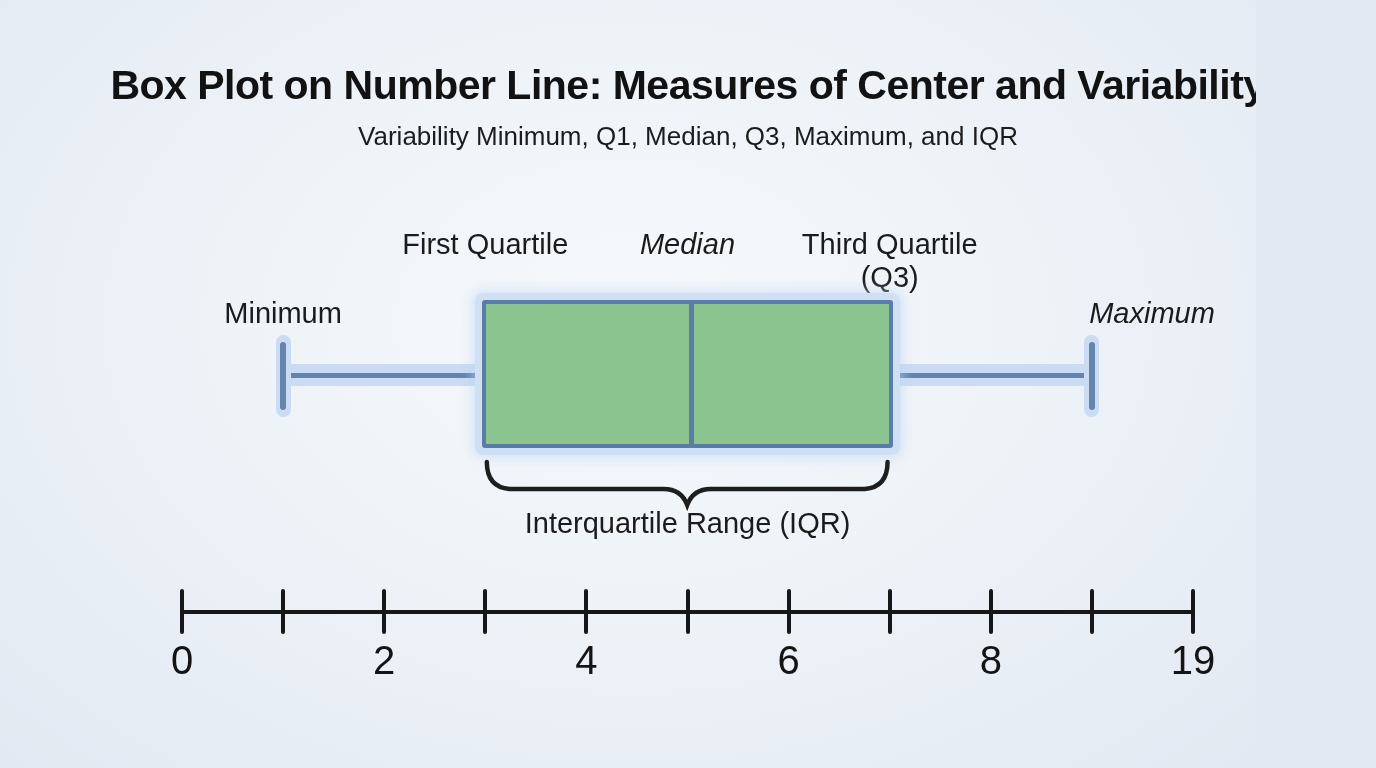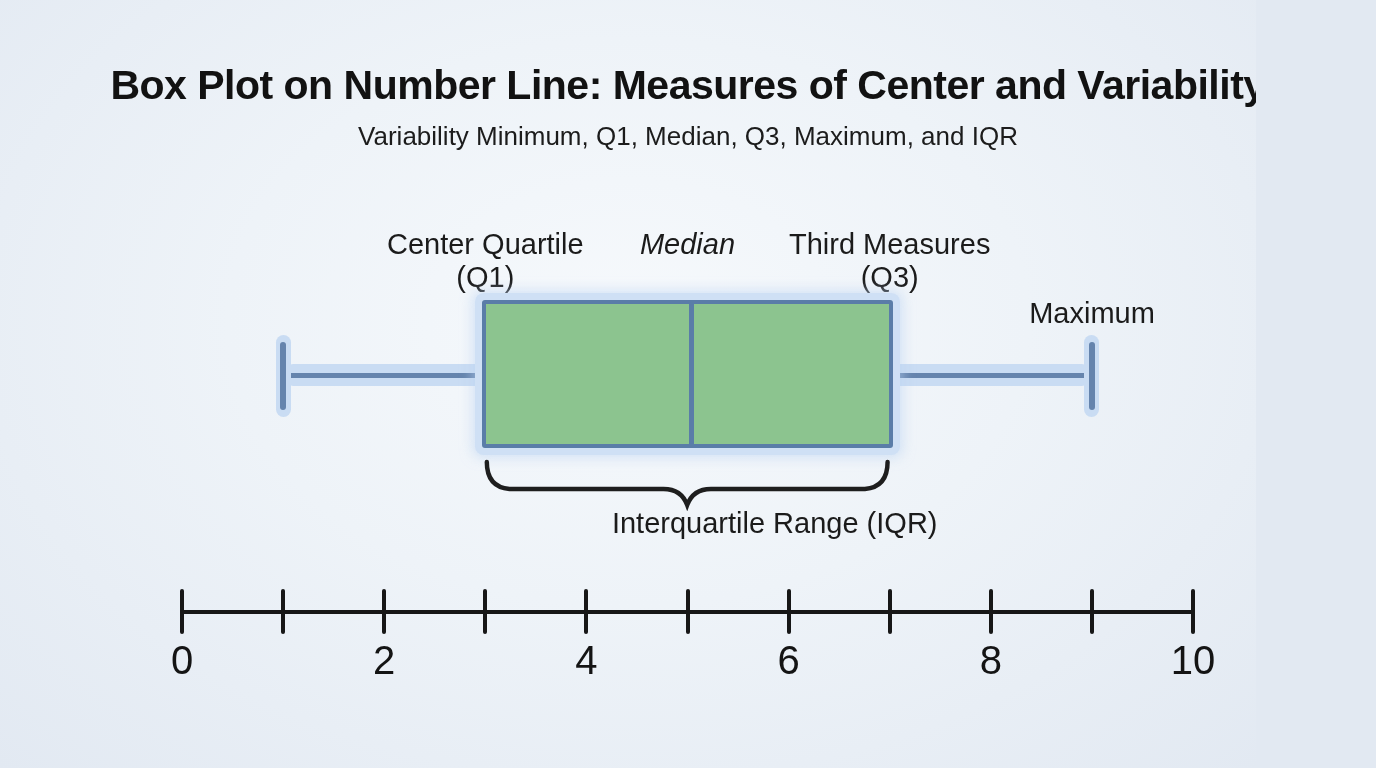--- a/index.html
+++ b/index.html
@@ -61,31 +61,31 @@
 </style>
 </head>
 <body>
 
 <div id="stage">
 
   <div class="abs page-title">Box Plot on Number Line: Measures of Center and Variability</div>
   <div class="abs page-subtitle">Variability Minimum, Q1, Median, Q3, Maximum, and IQR</div>
 
   <div class="abs plot-label quartile-label" id="lbl-q1" style="left: 485.3px;">
-    <div>Center Quartile</div>
-    <div>(Q1)</div>
+    <div>First Quartile</div>
   </div>
   <div class="abs plot-label quartile-label" id="lbl-median" style="left: 687.5px; font-style: italic;">
     <div>Median</div>
   </div>
   <div class="abs plot-label quartile-label" id="lbl-q3" style="left: 889.7px;">
-    <div>Third Measures</div>
+    <div>Third Quartile</div>
     <div>(Q3)</div>
   </div>
-  <div class="abs plot-label extreme-label" id="lbl-max" style="left: 1092px;">Maximum</div>
+  <div class="abs plot-label extreme-label" id="lbl-min" style="left: 283.1px;">Minimum</div>
+  <div class="abs plot-label extreme-label" id="lbl-max" style="left: 1152px; font-style: italic;">Maximum</div>
 
   <div class="abs whisker-band" id="whisker-left" style="left: 283.1px; width: 202.2px;">
     <div class="whisker-line"></div>
   </div>
   <div class="abs whisker-band" id="whisker-right" style="left: 889.7px; width: 202.2px;">
     <div class="whisker-line"></div>
   </div>
   <div class="abs whisker-cap" id="cap-min" style="left: 283.1px;">
     <div class="whisker-cap-bar"></div>
   </div>
@@ -95,36 +95,36 @@
 
   <div class="abs iqr-box" id="iqr-box" style="left: 482.3px; width: 410.4px;">
     <div class="median-line" id="median-line" style="left: 202.7px;"></div>
   </div>
 
   <div class="abs brace-wrap" id="brace" style="left: 472.3px; width: 430.4px;">
     <svg viewBox="0 0 436 55" preserveAspectRatio="none">
       <path d="M 15 6 Q 15 31 38 33 L 194 33 Q 212 33 218 49 Q 224 33 242 33 L 398 33 Q 421 31 421 6" fill="none" stroke="#1e1e1e" stroke-width="4.5" stroke-linecap="round"></path>
     </svg>
   </div>
-  <div class="abs iqr-label" id="lbl-iqr" style="left: 687.5px; text-align: right;">Interquartile Range (IQR)</div>
+  <div class="abs iqr-label" id="lbl-iqr" style="left: 687.5px;">Interquartile Range (IQR)</div>
 
   <div id="number-line">
     <div class="abs axis-line" id="axis-line" style="left: 182px; width: 1011px;"></div>
   <div class="tick" style="left: 180px;"></div>
       <div class="tick-label" style="left: 142px;">0</div>
       <div class="tick" style="left: 281.1px;"></div>
       <div class="tick" style="left: 382.2px;"></div>
       <div class="tick-label" style="left: 344.2px;">2</div>
       <div class="tick" style="left: 483.3px;"></div>
       <div class="tick" style="left: 584.4px;"></div>
       <div class="tick-label" style="left: 546.4px;">4</div>
       <div class="tick" style="left: 685.5px;"></div>
       <div class="tick" style="left: 786.6px;"></div>
       <div class="tick-label" style="left: 748.6px;">6</div>
       <div class="tick" style="left: 887.7px;"></div>
       <div class="tick" style="left: 988.8px;"></div>
       <div class="tick-label" style="left: 950.8px;">8</div>
       <div class="tick" style="left: 1089.9px;"></div>
       <div class="tick" style="left: 1191px;"></div>
-      <div class="tick-label" style="left: 1153px;">10</div>
+      <div class="tick-label" style="left: 1153px;">19</div>
     </div>
 
 </div>
 
 </body></html>

